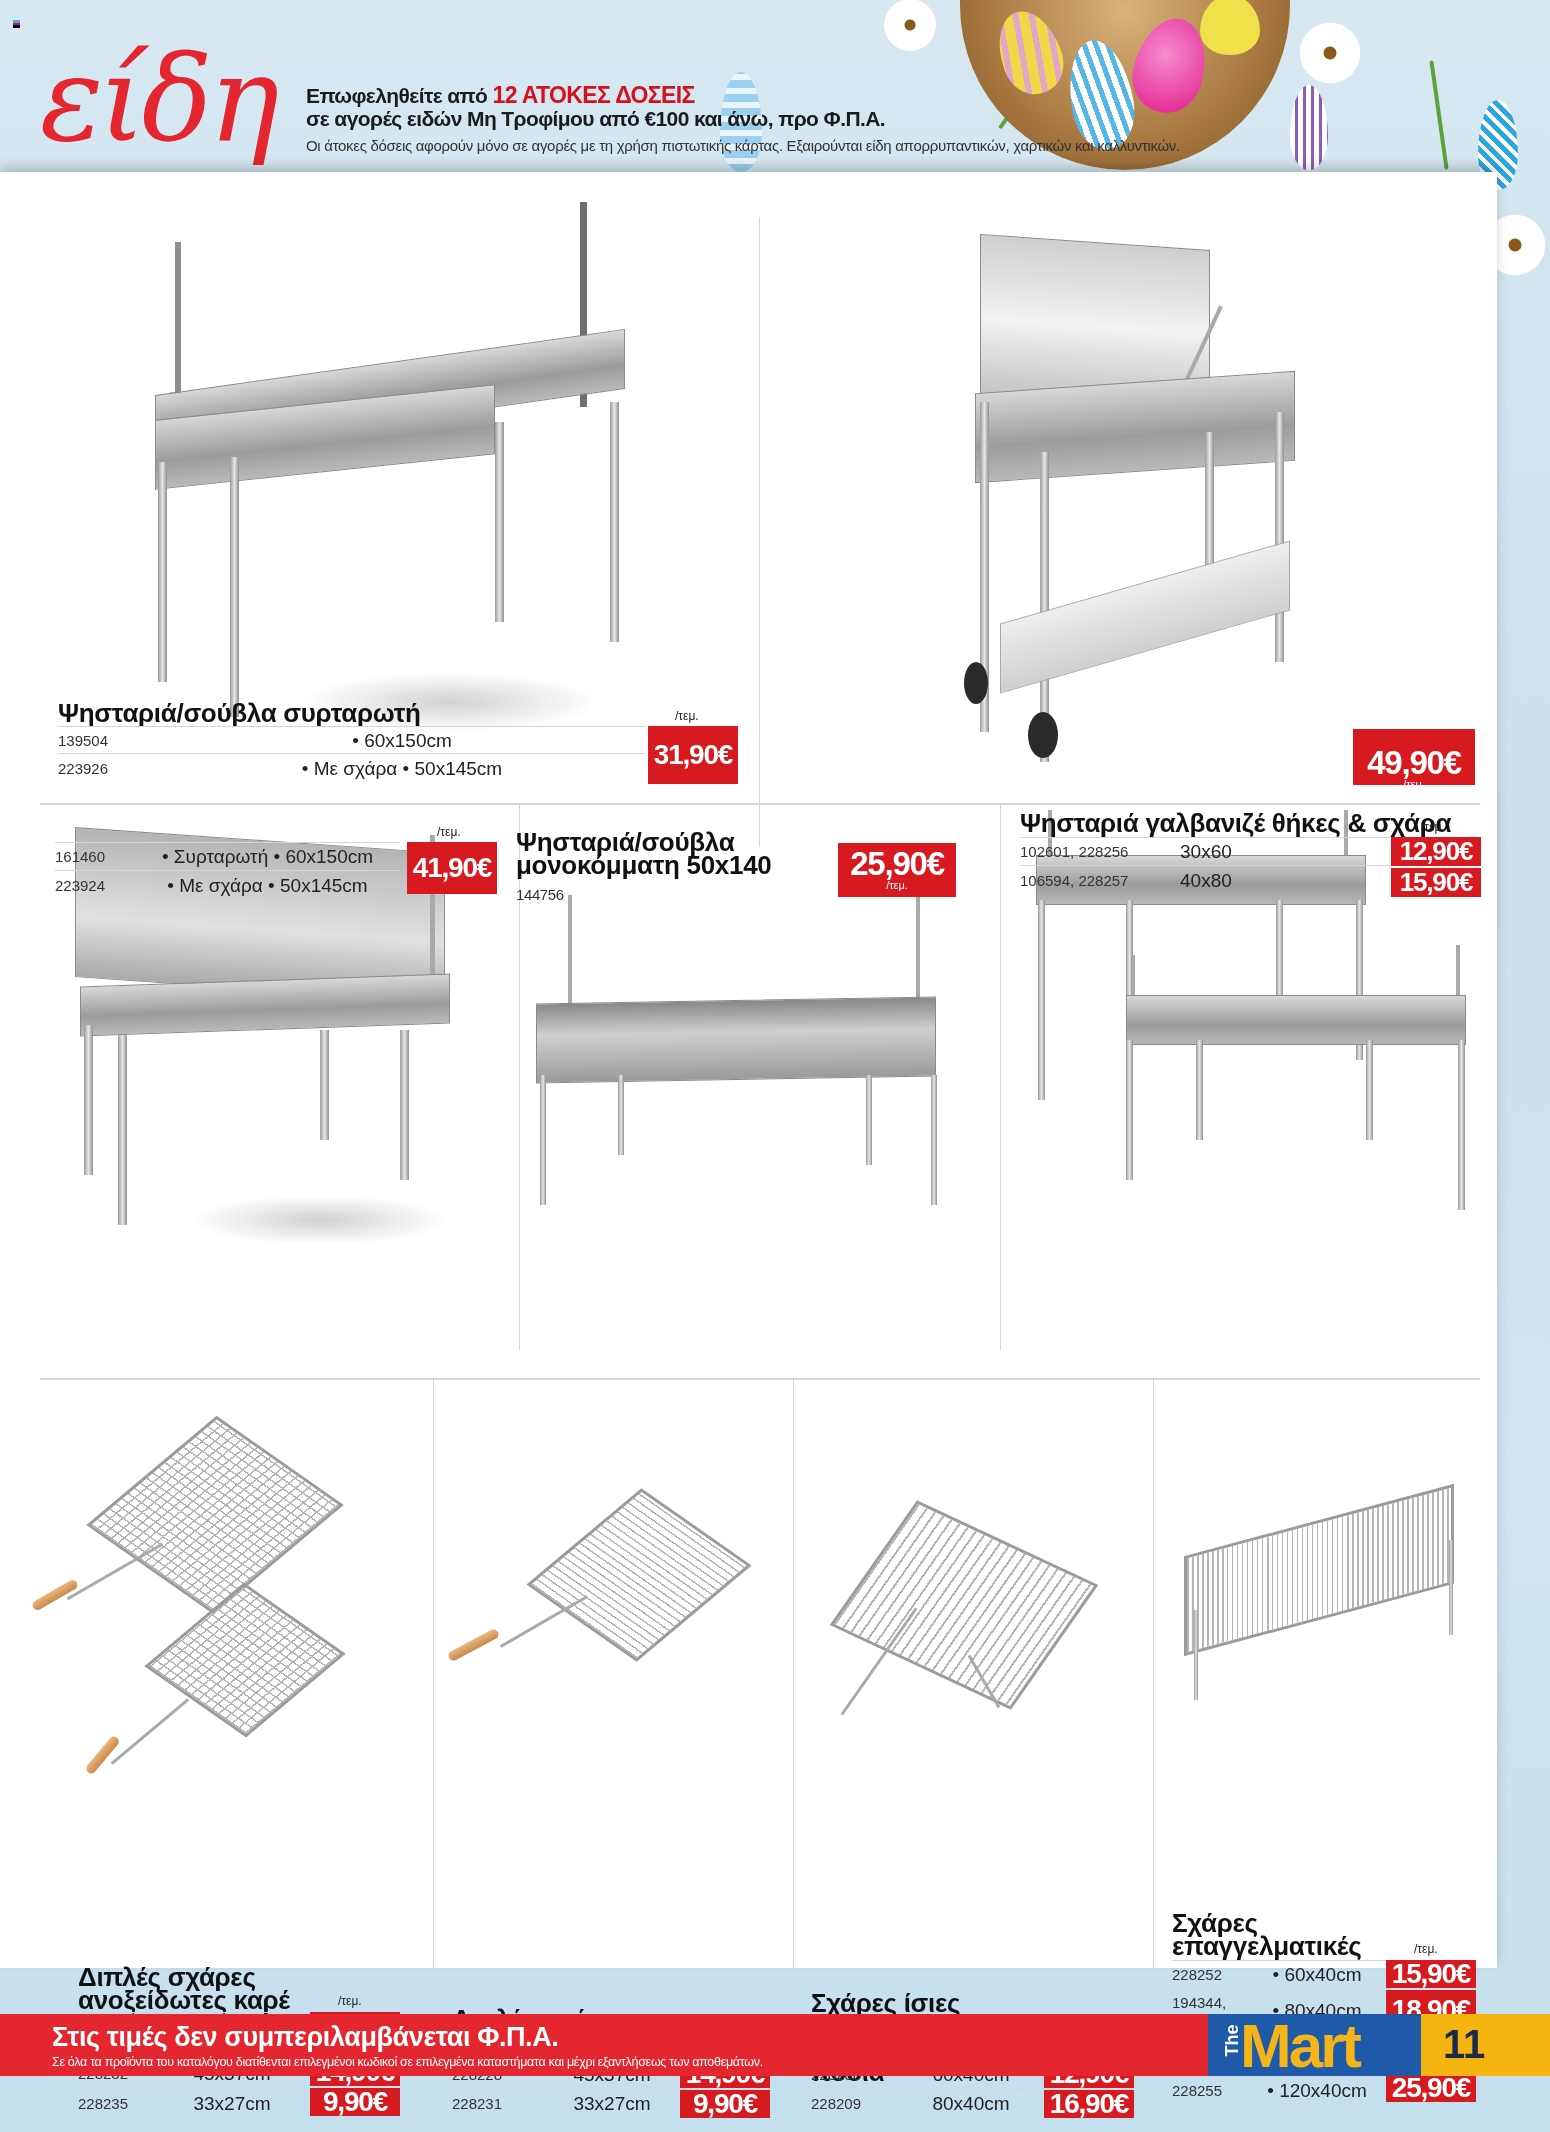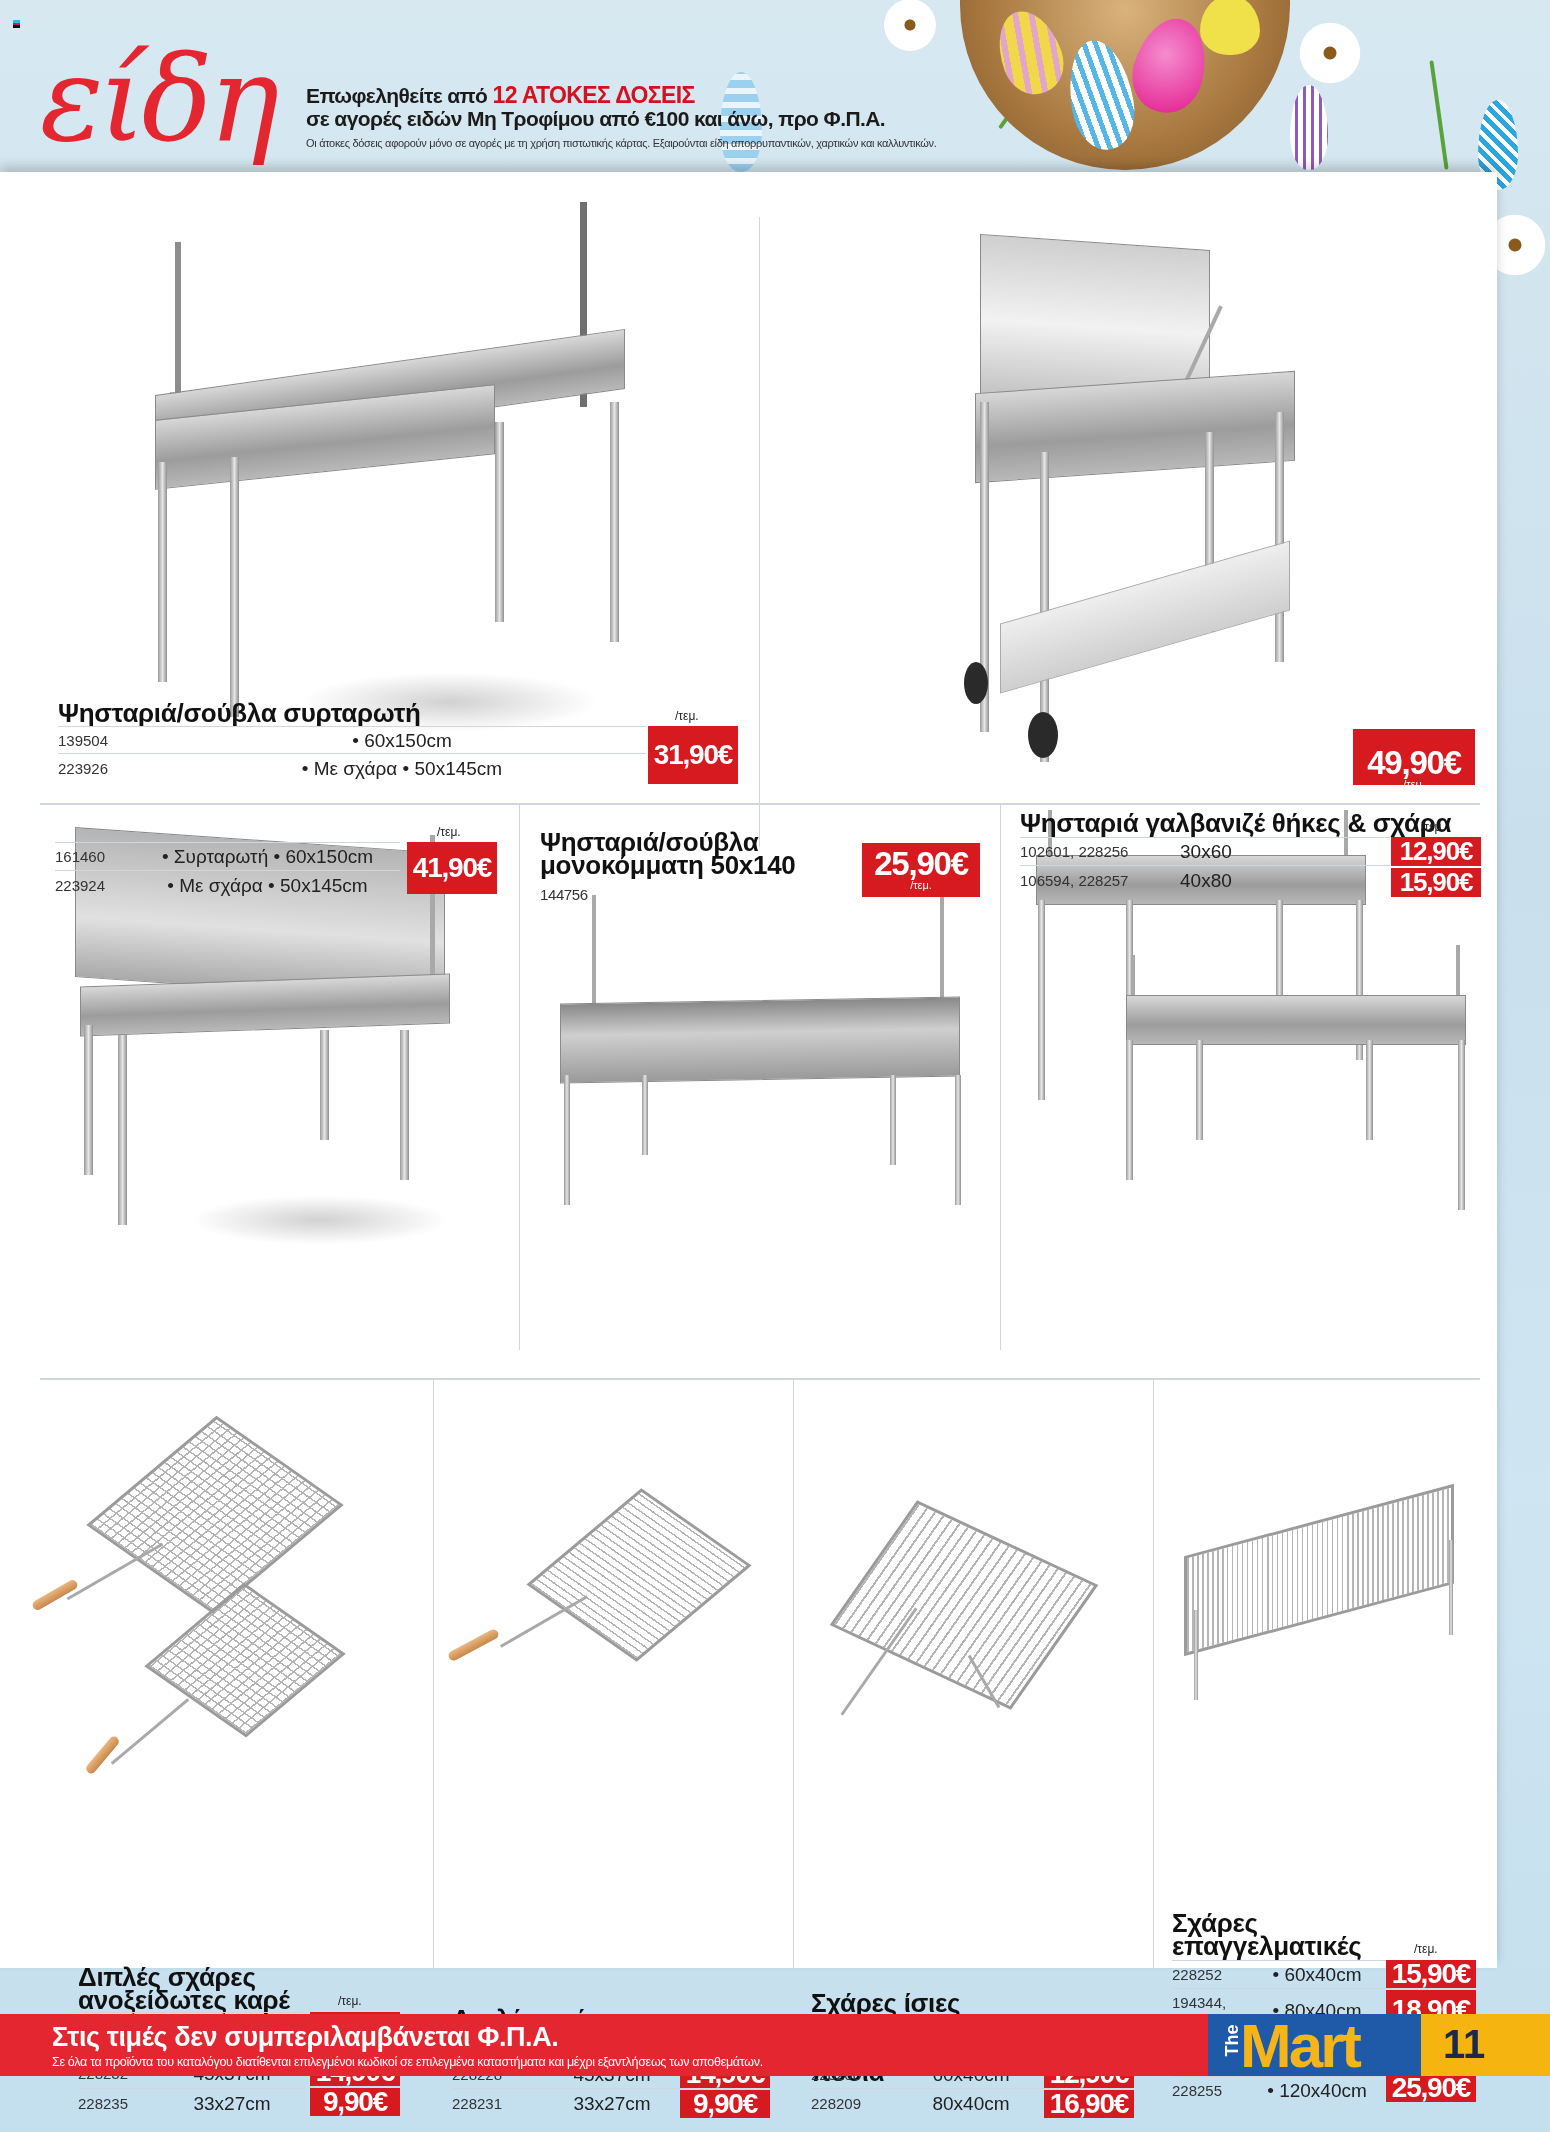--- a/index.html
+++ b/index.html
@@ -16,21 +16,21 @@
     background: linear-gradient(180deg,#3ab1e8 0 33%,#e6007e 33% 66%,#000 66% 100%); }
   .logo-word {
     position: absolute; left: 40px; top: 40px;
     font-family: "DejaVu Serif", serif; font-style: italic;
     font-size: 118px; line-height: 1; color: #e3262f; letter-spacing: -4px;
   }
   .promo { position: absolute; left: 306px; top: 82px; }
   .promo .l1 { font-size: 21px; font-weight: bold; color: #1b1b1b; letter-spacing: -0.6px; }
   .promo .l1 .hl { color: #d4111c; font-size: 23px; }
   .promo .l2 { font-size: 21px; font-weight: bold; color: #1b1b1b; letter-spacing: -0.6px; margin-top: -2px; }
-  .promo .l3 { font-size: 11px; color: #333; margin-top: 6px; letter-spacing: -0.3px; }
+  .promo .l3 { font-size: 15px; color: #333; margin-top: 6px; letter-spacing: -0.3px; }
   .deco { position: absolute; border-radius: 50%; }
   .egg { position: absolute; border-radius: 50% 50% 48% 48% / 60% 60% 40% 40%; }
   .basket { position: absolute; left: 960px; top: -30px; width: 330px; height: 200px;
     border-radius: 0 0 170px 170px; background: radial-gradient(ellipse at 50% 20%, #d9b27c 0%, #a7773f 60%, #7c5429 100%); }
   .flower { position: absolute; width: 60px; height: 60px; border-radius: 50%;
     background: radial-gradient(circle, #8a5a1c 0 12%, #fff 14% 60%, rgba(255,255,255,0) 62%); }
   .stem { position: absolute; width: 4px; background: #5aa33a; border-radius: 2px; }
 
   
   .panel {
@@ -190,21 +190,21 @@
         <span class="spec">• Συρταρωτή  • 60x150cm</span>
       </div>
       <div class="row" style="height:30px;">
         <span class="code" style="width:80px;">223924</span>
         <span class="spec">• Με σχάρα • 50x145cm</span>
       </div>
     </div>
     <div class="price" style="left:407px;top:670px;margin-top:-633px;width:90px;height:52px;">41,90€</div>
   </div>
 
-  <div class="cell" style="left:520px;top:633px;width:480px;height:707px;">
+  <div class="cell" style="left:496px;top:633px;width:480px;height:707px;">
     <div class="pimg" style="left:30px;top:90px;width:420px;height:330px;">
       <div class="rod" style="left:42px;top:0;width:4px;height:110px;"></div>
       <div class="rod" style="left:390px;top:0;width:4px;height:110px;"></div>
       <div class="metal" style="position:absolute;left:10px;top:105px;width:400px;height:80px;transform:skewY(-1deg);background:linear-gradient(180deg,#888,#cfcfcf 40%,#9a9a9a);"></div>
       <div class="leg" style="left:14px;top:180px;height:130px;width:6px;"></div>
       <div class="leg" style="left:92px;top:180px;height:80px;width:6px;"></div>
       <div class="leg" style="left:340px;top:180px;height:90px;width:6px;"></div>
       <div class="leg" style="left:405px;top:180px;height:130px;width:6px;"></div>
     </div>
     <div class="ptitle" style="left:20px;top:0;margin-top:1292px;margin-top:0;top:659px;margin-top:-633px;width:260px;">Ψησταριά/σούβλα μονοκόμματη 50x140</div>

